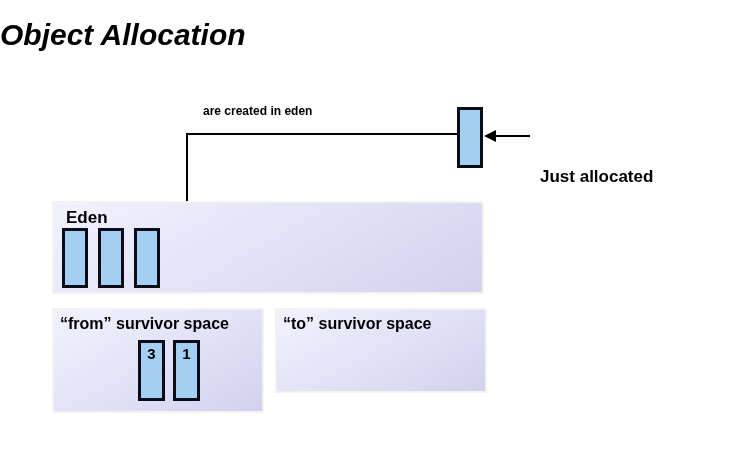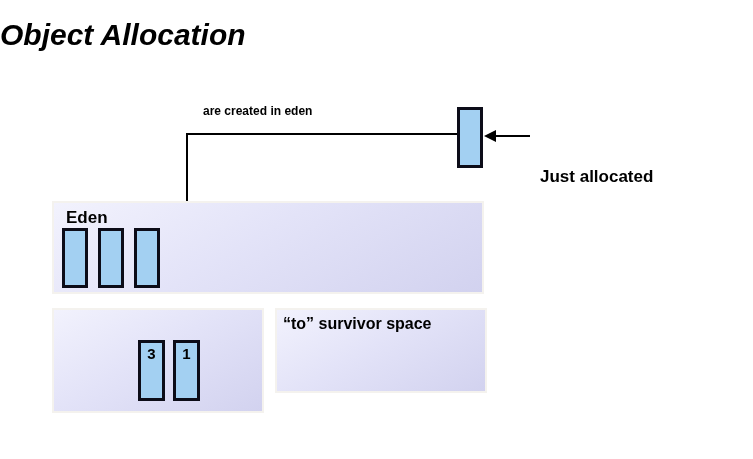--- a/index.html
+++ b/index.html
@@ -133,20 +133,21 @@
 
   <div class="region region-eden">
     <div class="region-label eden-label">Eden</div>
     <div class="obj-cell eden-cell eden-cell-1"></div>
     <div class="obj-cell eden-cell eden-cell-2"></div>
     <div class="obj-cell eden-cell eden-cell-3"></div>
   </div>
 
 
   <div class="region region-from">
+    <div class="region-label survivor-label">“from” survivor space</div>
     <div class="obj-cell survivor-cell from-cell-1">3</div>
     <div class="obj-cell survivor-cell from-cell-2">1</div>
   </div>
 
   <div class="region region-to">
     <div class="region-label survivor-label">“to” survivor space</div>
   </div>
 
 </div>
 

